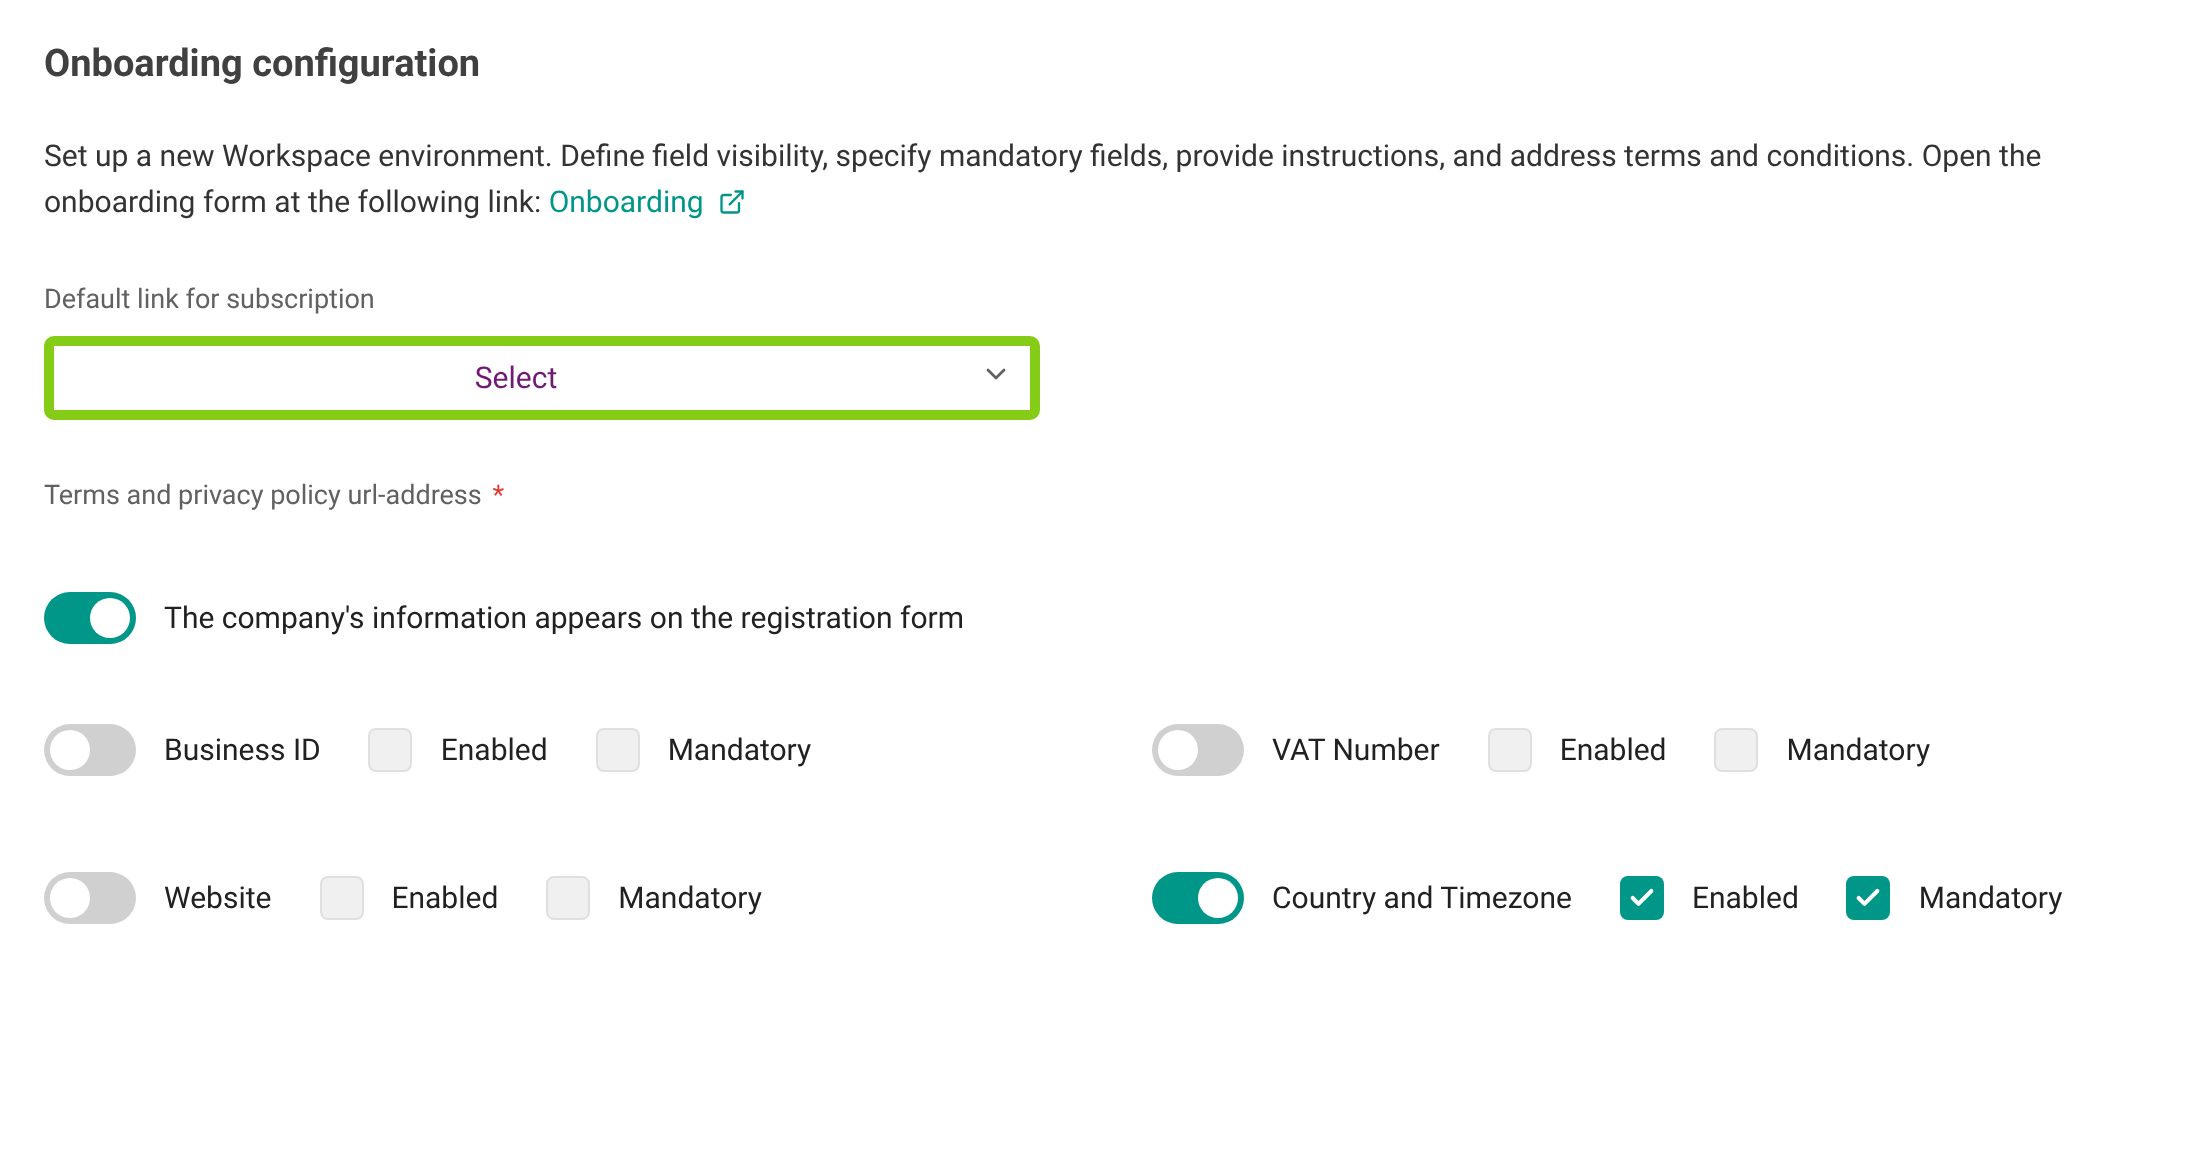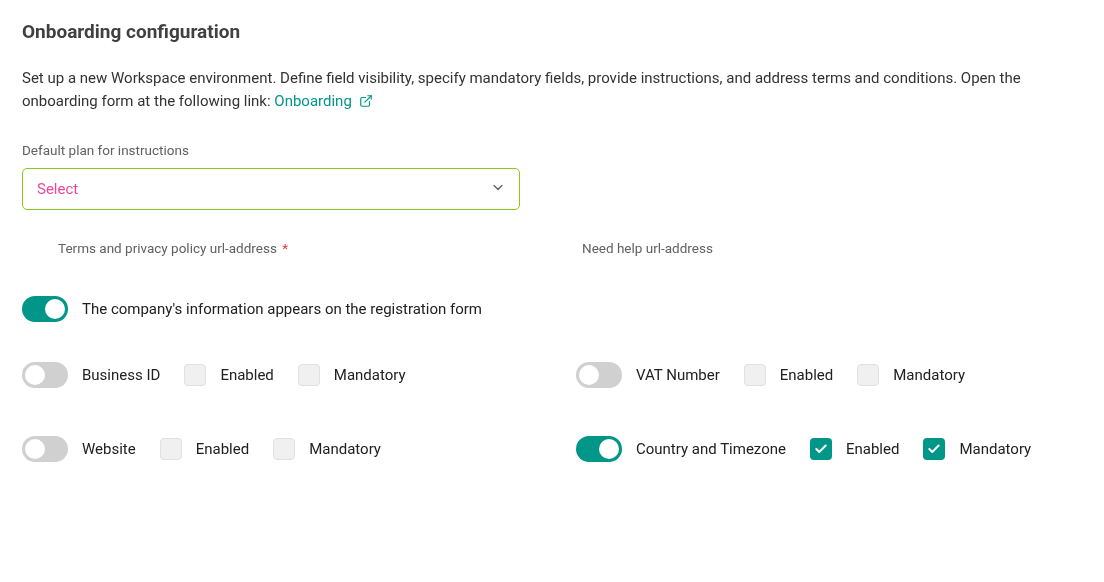--- a/index.html
+++ b/index.html
@@ -47,42 +47,42 @@
       margin-left: 2px;
     }
     .select-wrapper {
       position: relative;
       width: 498px;
       margin-bottom: 30px;
     }
     .select-control {
       width: 100%;
       height: 42px;
-      border: 1px solid #84cc16;
+      border: 5px solid #84cc16;
       border-radius: 5px;
       padding: 0 40px 0 14px;
       font-size: 15px;
-      color: #ec4899;
+      color: #701a75;
       background: #fff;
       display: flex;
       align-items: center;
       cursor: pointer;
+      justify-content: center;
     }
     .select-chevron {
       position: absolute;
       right: 14px;
       top: 50%;
       transform: translateY(-50%);
       pointer-events: none;
     }
     .two-col {
       display: flex;
-      gap: 24px;
+      gap: 8px;
       margin-bottom: 30px;
-      justify-content: flex-end;
     }
     .col {
       flex: 1;
       max-width: 500px;
     }
     .col-right {
       flex: 1;
       max-width: 500px;
     }
     .text-input {
@@ -199,41 +199,40 @@
     <span class="ext-icon">
       <svg width="14" height="14" viewBox="0 0 24 24" fill="none" stroke="#009688" stroke-width="2" stroke-linecap="round" stroke-linejoin="round">
         <path d="M18 13v6a2 2 0 0 1-2 2H5a2 2 0 0 1-2-2V8a2 2 0 0 1 2-2h6"></path>
         <polyline points="15 3 21 3 21 9"></polyline>
         <line x1="10" y1="14" x2="21" y2="3"></line>
       </svg>
     </span>
   </a>
 </p>
 
-<label class="field-label">Default plan for instructions</label>
+<label class="field-label">Default link for subscription</label>
 <div class="select-wrapper">
   <div class="select-control">
     <span>Select</span>
   </div>
   <span class="select-chevron">
     <svg width="16" height="16" viewBox="0 0 24 24" fill="none" stroke="#616161" stroke-width="2" stroke-linecap="round" stroke-linejoin="round">
       <polyline points="6 9 12 15 18 9"></polyline>
     </svg>
   </span>
 </div>
 
 <div class="two-col">
   <div class="col">
     <label class="field-label">
       <span>Terms and privacy policy url-address</span>
       <span class="required-star">*</span>
     </label>
   </div>
   <div class="col-right">
-    <label class="field-label">Need help url-address</label>
   </div>
 </div>
 
 <div class="toggle-row">
   <div class="toggle toggle-on">
     <div class="toggle-knob"></div>
   </div>
   <span class="toggle-label">The company's information appears on the registration form</span>
 </div>
 

